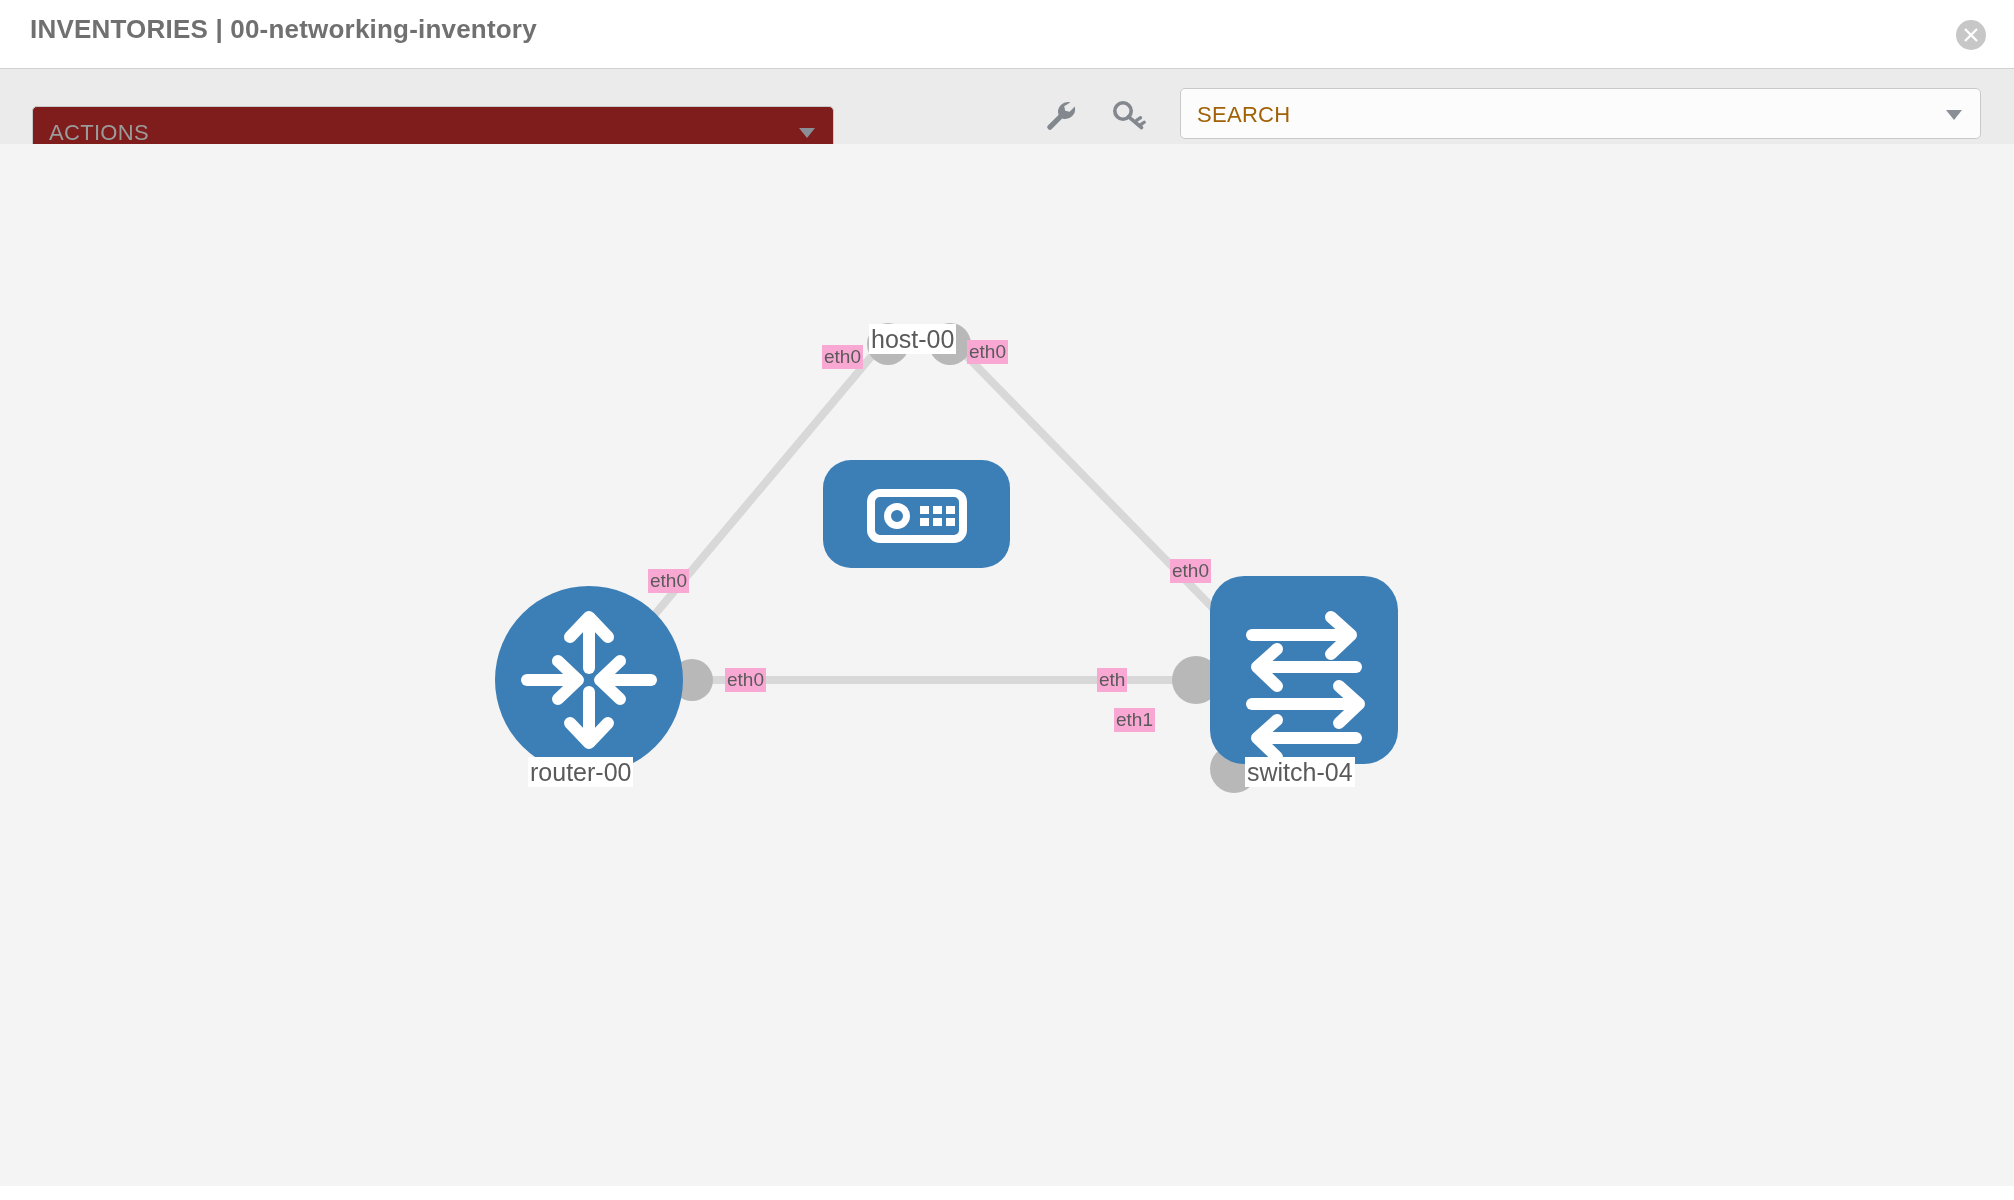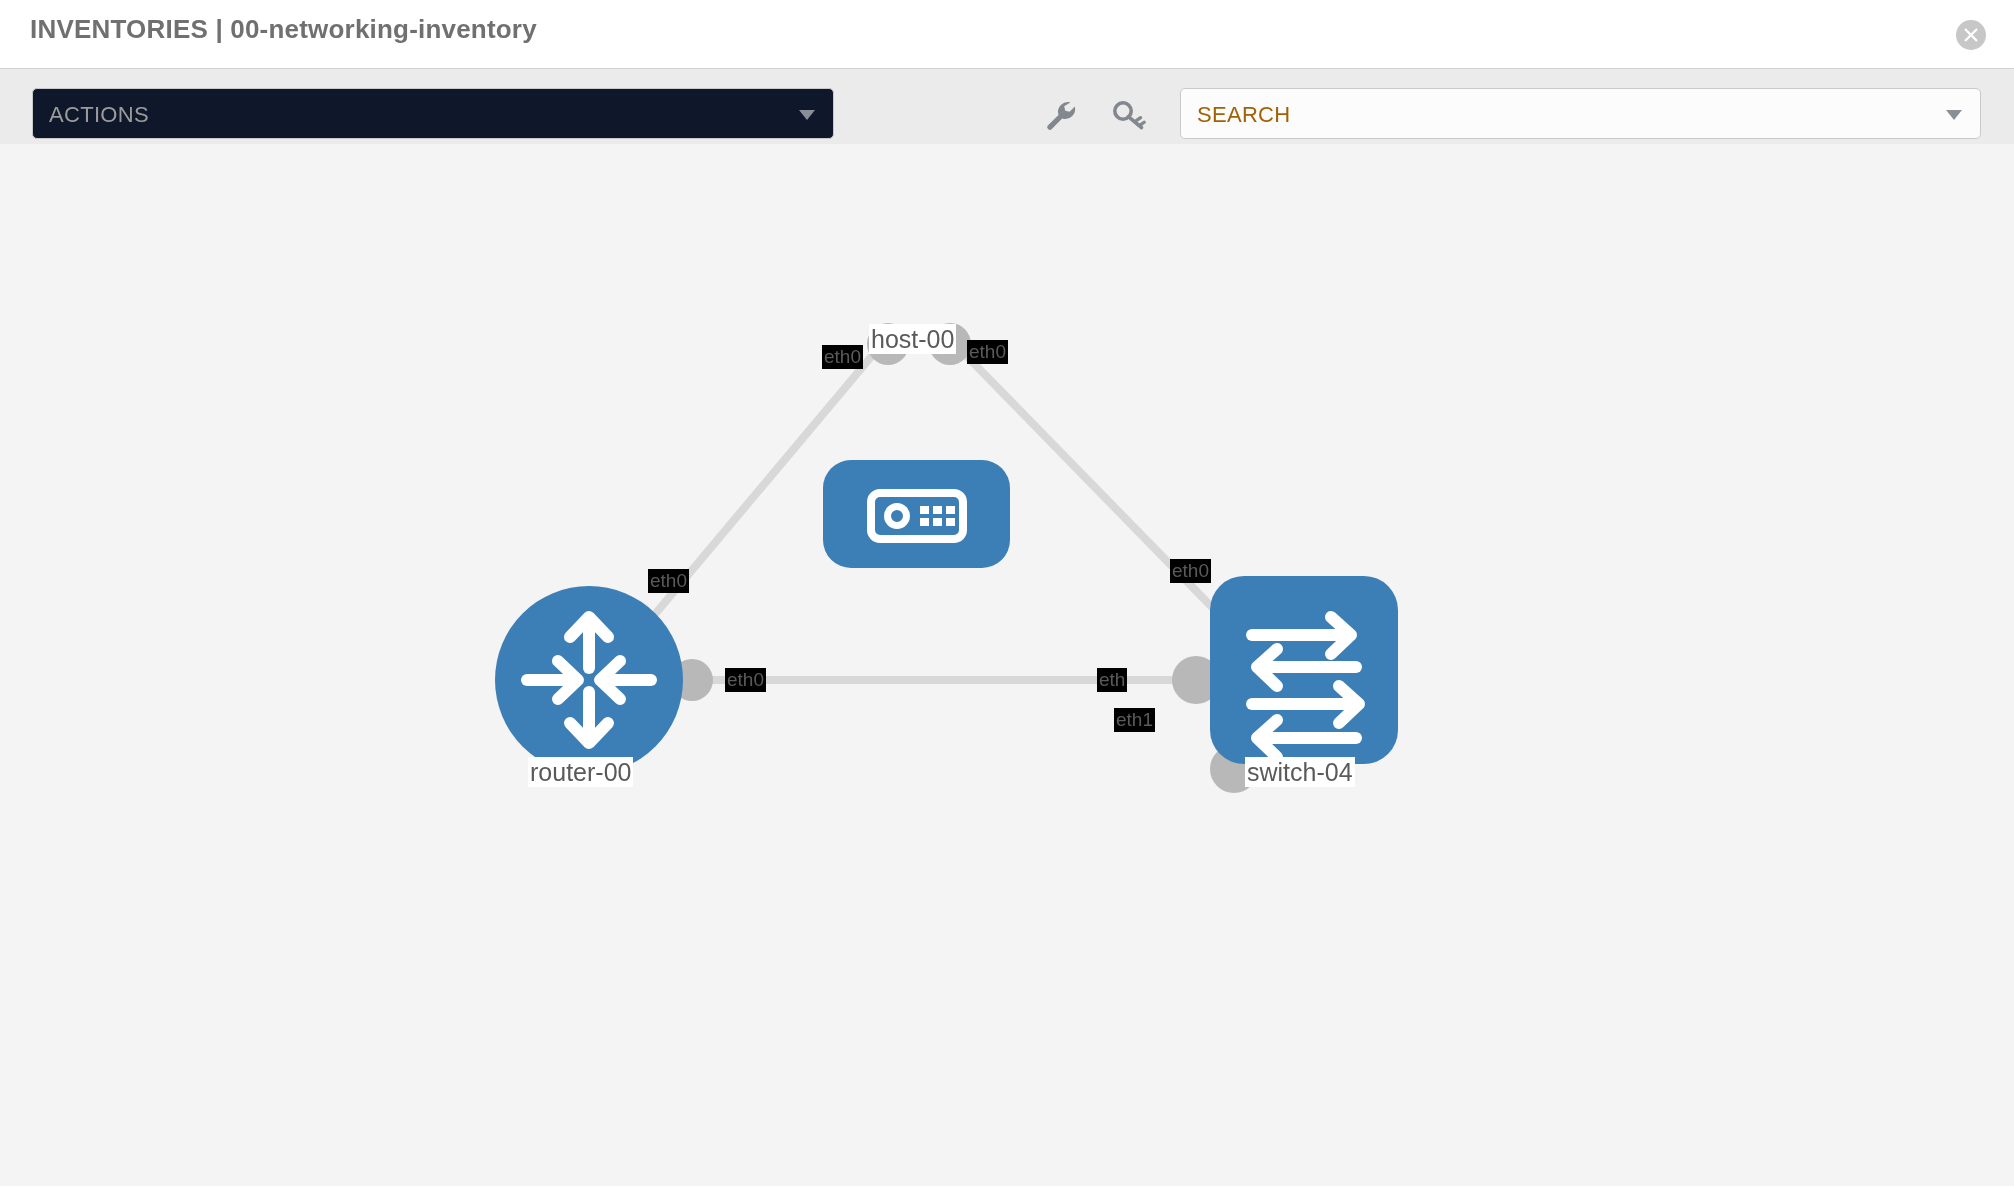--- a/index.html
+++ b/index.html
@@ -54,24 +54,24 @@
     left: 0; top: 68px;
     width: 2014px;
     height: 89px;
     background: #ebebeb;
     border-top: 1px solid #d2d2d2;
     border-bottom: 1px solid #d2d2d2;
   }
   .actions-select {
     position: absolute;
     left: 32px;
-    top: 19px;
+    top: 37px;
     width: 802px;
     height: 51px;
-    background: #0f172a;
+    background: #7f1d1d;
     border: 1px solid #c9c9c9;
     border-radius: 5px;
     cursor: pointer;
   }
   .actions-label {
     position: absolute;
     left: 16px;
     top: 13px;
     font-size: 22px;
     color: #9b9b9b;
@@ -138,21 +138,21 @@
     color: #5a5a5a;
     background: #ffffff;
     white-space: nowrap;
     padding: 0 2px;
     line-height: 30px;
   }
   .iface-label {
     position: absolute;
     font-size: 19px;
     color: #5a5a5a;
-    background: #000000;
+    background: #f9a8d4;
     white-space: nowrap;
     padding: 0 2px;
     line-height: 24px;
   }
 </style>
 </head>
 <body>
 
 <div id="app">
 

